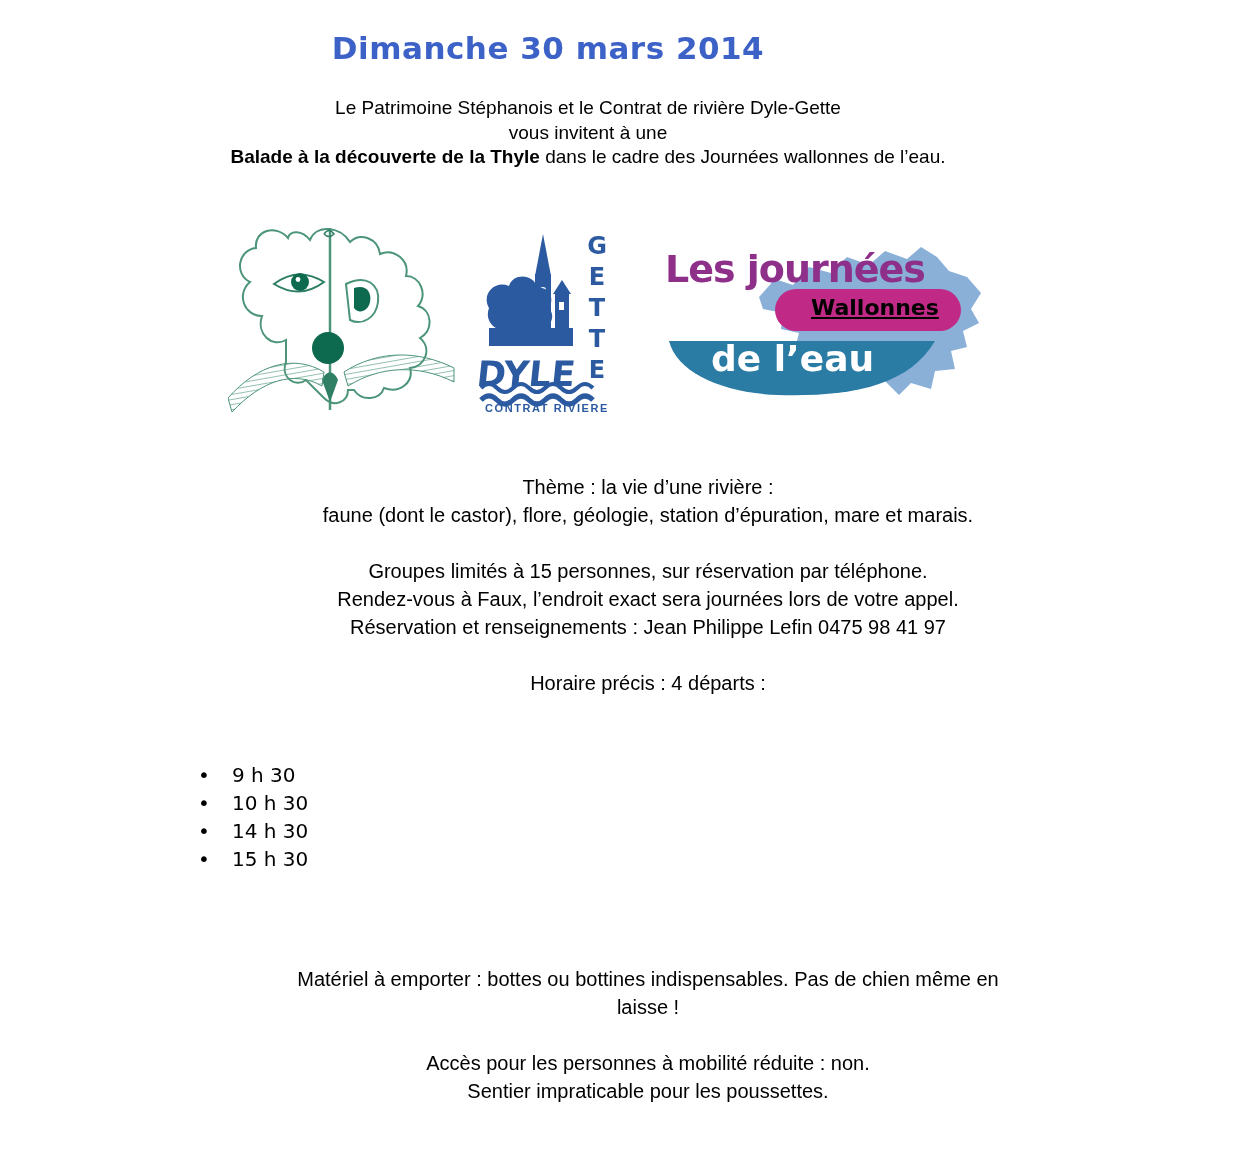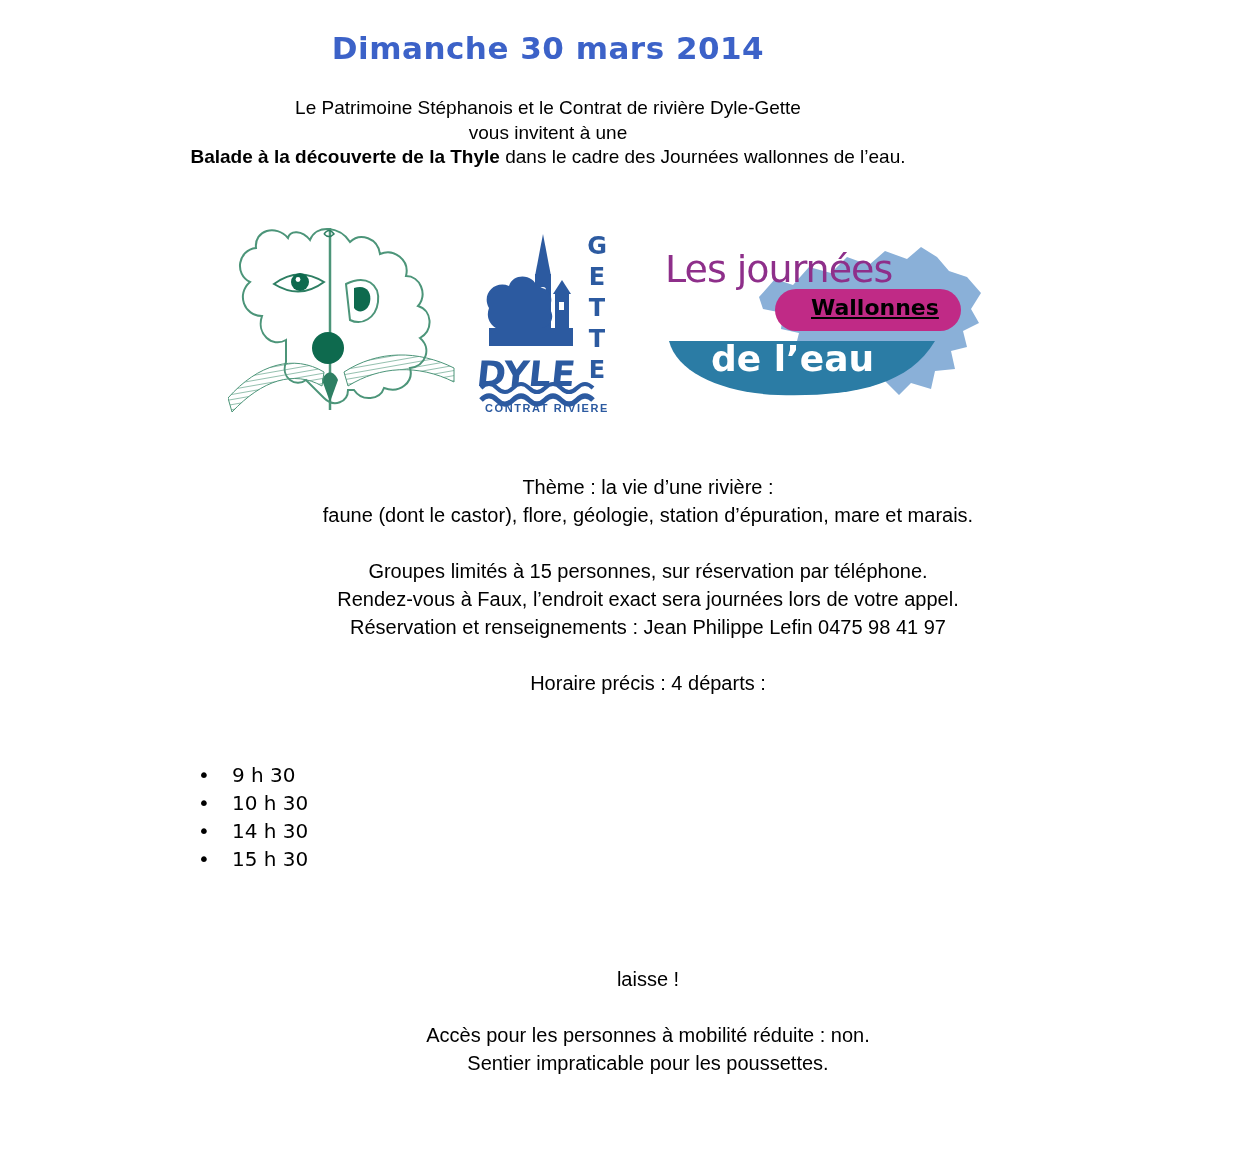--- a/index.html
+++ b/index.html
@@ -6,40 +6,40 @@
   .page{position:relative;width:1096px;height:1169px;background:#ffffff;overflow:hidden;
         color:#000;font-family:"Liberation Sans",sans-serif;}
 
   
   .title{position:absolute;top:30px;left:0;width:100%;margin:0;text-align:center;
          font-family:"DejaVu Sans",sans-serif;font-weight:bold;font-size:31px;
          letter-spacing:0.5px;color:#3c62c8;}
 
   
   .intro{position:absolute;top:96px;left:0;width:100%;text-align:center;
-         font-size:19px;line-height:24.5px;color:#000;}
+         font-size:19px;line-height:24.5px;color:#000;padding-left:40px;}
   .intro b{font-weight:bold;}
 
   
   .logo{position:absolute;}
   .logo1{left:228px;top:222px;width:227px;height:196px;}
   .logo2{left:477px;top:230px;width:132px;height:188px;}
   .logo3{left:663px;top:237px;width:322px;height:163px;}
   .logo svg{position:absolute;left:0;top:0;}
 
   .gette{position:absolute;right:0;top:2px;writing-mode:vertical-rl;text-orientation:upright;
          font-family:"DejaVu Sans",sans-serif;font-weight:bold;font-size:24px;letter-spacing:3px;
          color:#2c5aa0;line-height:1;}
   .dyle{position:absolute;left:0px;top:124px;font-family:"DejaVu Sans",sans-serif;
         font-weight:bold;font-size:35px;color:#2c5aa0;letter-spacing:0px;transform:skewX(-6deg);}
   .contrat{position:absolute;left:0;bottom:4px;width:100%;text-align:right;
            font-size:11px;font-weight:bold;letter-spacing:1.6px;color:#2c5aa0;}
 
   .les-journees{position:absolute;left:2px;top:10px;font-family:"DejaVu Sans",sans-serif;
-                font-weight:normal;font-size:38px;color:#8e2f8a;letter-spacing:-1px;}
+                font-weight:bold;font-size:38px;color:#8e2f8a;letter-spacing:-1px;}
   .wallonnes{position:absolute;left:148px;top:58px;font-family:"DejaVu Sans",sans-serif;
              font-weight:bold;font-size:22px;color:#000000;text-decoration:underline;}
   .de-leau{position:absolute;left:48px;top:101px;font-family:"DejaVu Sans",sans-serif;
            font-weight:bold;font-size:36px;color:#ffffff;}
 
   
   .bodytext{position:absolute;left:148px;top:473px;width:1000px;
             font-size:20px;line-height:28px;}
   .line{height:28px;white-space:nowrap;text-align:center;}
   .blank{height:28px;}
@@ -125,19 +125,20 @@
     <div class="blank"></div>
     <ul class="dep">
       <li><span>9 h 30</span></li>
       <li><span>10 h 30</span></li>
       <li><span>14 h 30</span></li>
       <li><span>15 h 30</span></li>
     </ul>
     <div class="blank"></div>
     <div class="blank"></div>
     <div class="blank"></div>
+    <div class="line">Matériel à emporter : bottes ou bottines indispensables. Pas de chien même en</div>
     <div class="line">laisse !</div>
     <div class="blank"></div>
     <div class="line">Accès pour les personnes à mobilité réduite : non.</div>
     <div class="line">Sentier impraticable pour les poussettes.</div>
   </div>
 
 </div>
 
 </body></html>

